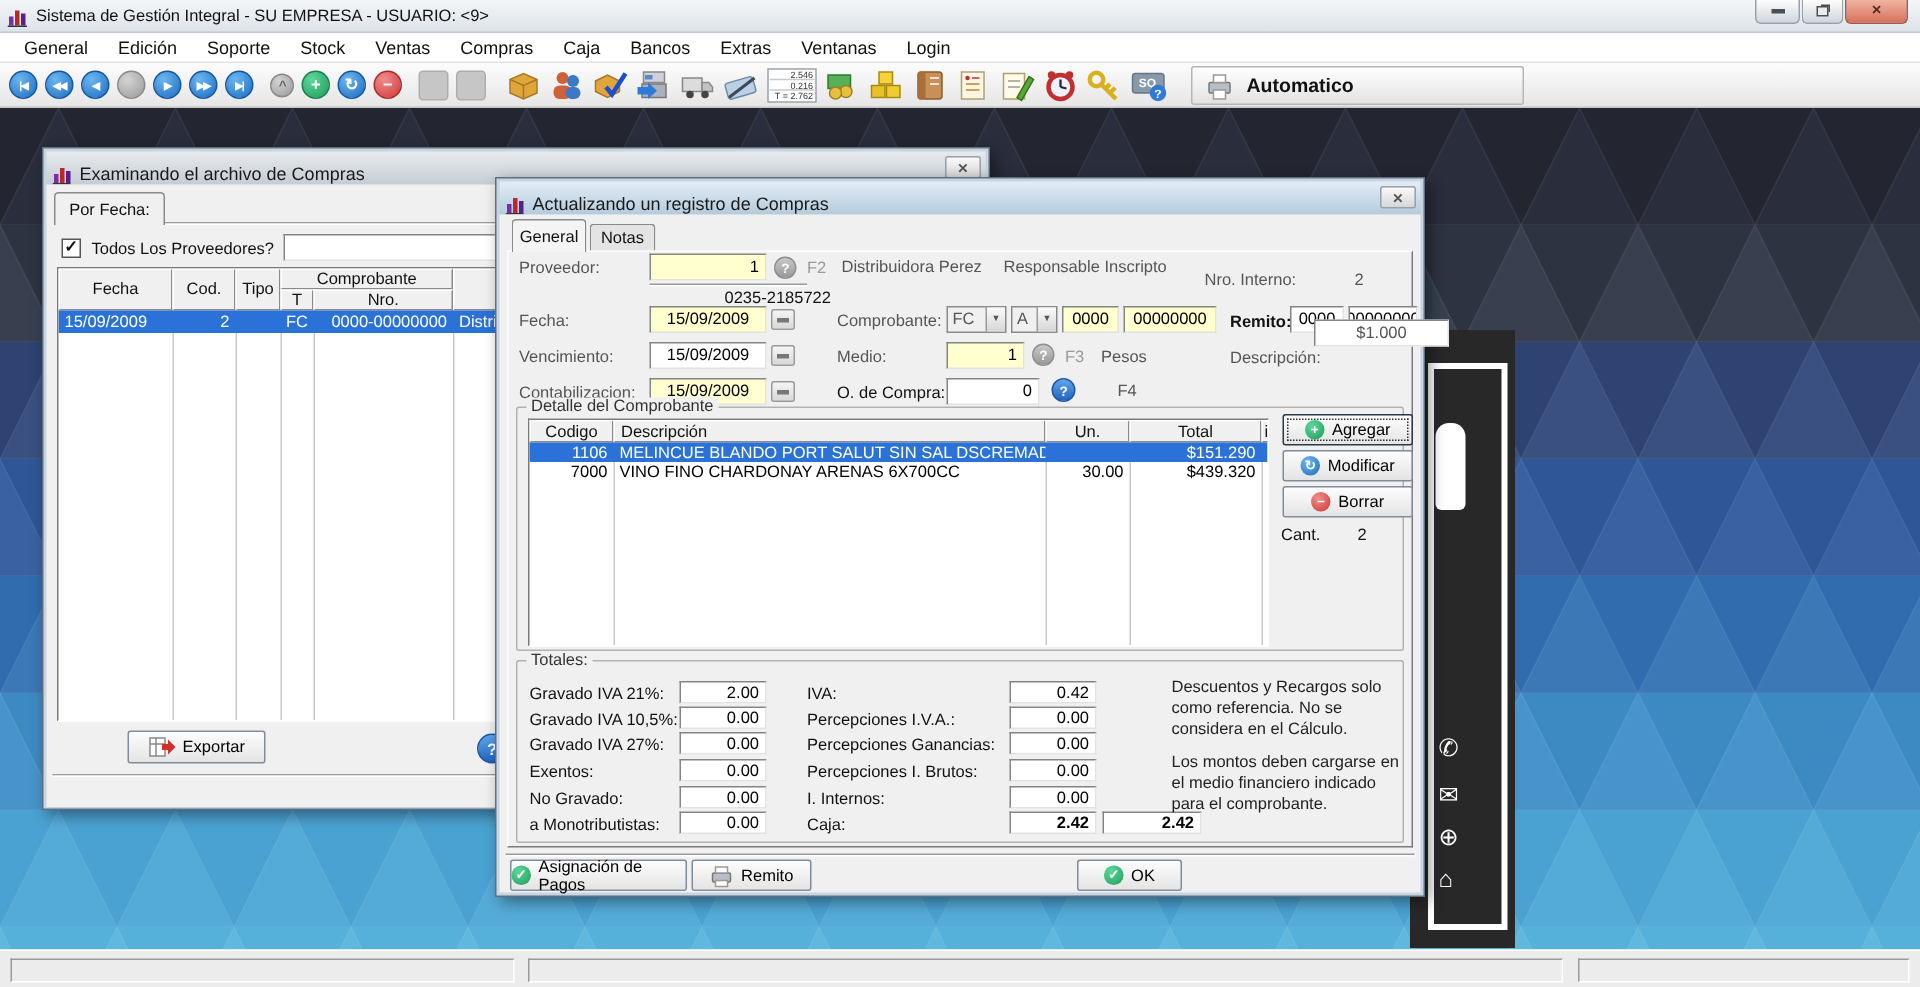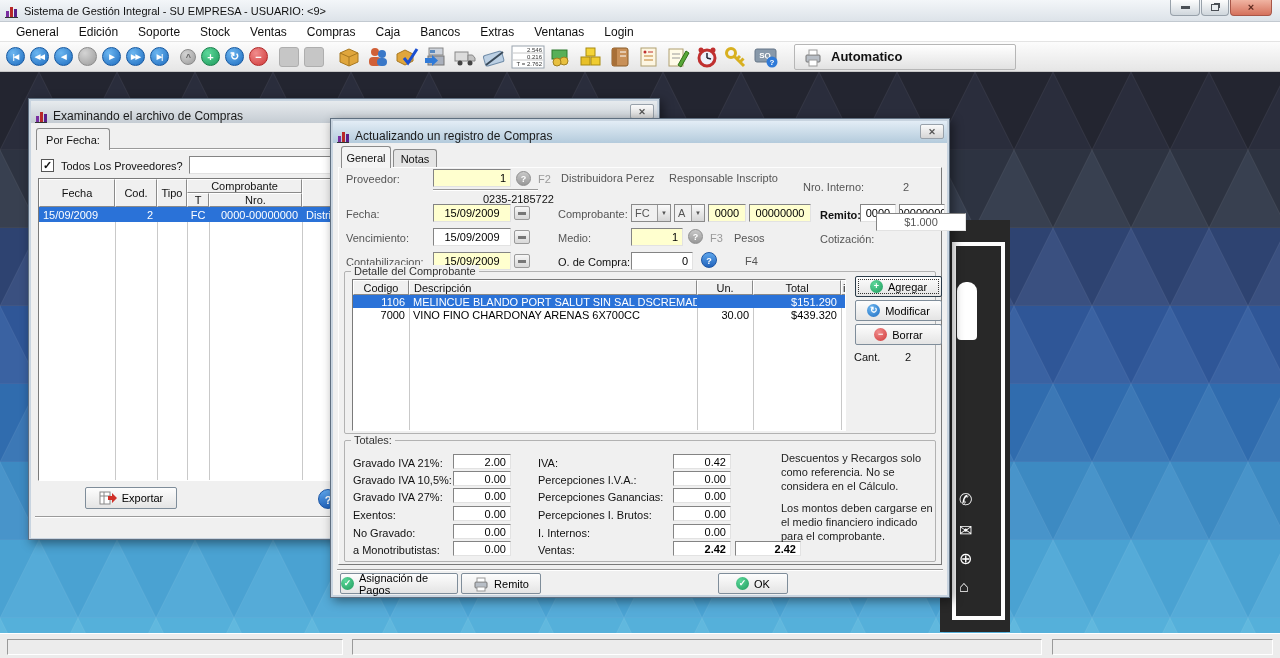--- a/index.html
+++ b/index.html
@@ -534,21 +534,21 @@
         <div class="inp ce" style="left:566px; top:61px; width:46px; padding:0 1px;">00000000</div>
 
         <span class="lbl" style="left:13px; top:89px;">Vencimiento:</span>
         <div class="inp ce" style="left:100px; top:85px; width:78px;">15/09/2009</div>
         <div class="calbtn" style="left:181px; top:87px;"></div>
         <span class="lbl" style="left:225px; top:89px;">Medio:</span>
         <div class="inp yel ra" style="left:298px; top:85px; width:52px;">1</div>
         <div class="qc g" style="left:355px; top:86px;">?</div>
         <span class="fkey" style="left:377px; top:89px;">F3</span>
         <span class="lbl" style="left:401px; top:89px;">Pesos</span>
-        <span class="lbl" style="left:487px; top:90px;">Cotización:</span>
+        <span class="lbl" style="left:487px; top:90px;">Descripción:</span>
         <div class="inp ce gray" style="left:543px; top:70px; width:90px;">$1.000</div>
 
         <span class="lbl" style="left:13px; top:113px;">Contabilizacion:</span>
         <div class="inp yel ce" style="left:100px; top:109px; width:78px;">15/09/2009</div>
         <div class="calbtn" style="left:181px; top:111px;"></div>
         <span class="lbl dark" style="left:225px; top:113px;">O. de Compra:</span>
         <div class="inp ra" style="left:298px; top:109px; width:62px;">0</div>
         <div class="qc b" style="left:368px; top:109px; width:16px; height:16px; line-height:16px;">?</div>
         <span class="fkey" style="left:392px; top:112px; color:#555;margin-left:20px;">F4</span>
 
@@ -611,21 +611,21 @@
         <span class="lbl dark" style="left:205px; top:314px;">IVA:</span>
         <div class="inp ra" style="left:340px; top:311px; width:58px; height:15px;">0.42</div>
         <span class="lbl dark" style="left:205px; top:331px;">Percepciones I.V.A.:</span>
         <div class="inp ra" style="left:340px; top:328px; width:58px; height:15px;">0.00</div>
         <span class="lbl dark" style="left:205px; top:348px;">Percepciones Ganancias:</span>
         <div class="inp ra" style="left:340px; top:345px; width:58px; height:15px;">0.00</div>
         <span class="lbl dark" style="left:205px; top:366px;">Percepciones I. Brutos:</span>
         <div class="inp ra" style="left:340px; top:363px; width:58px; height:15px;">0.00</div>
         <span class="lbl dark" style="left:205px; top:384px;">I. Internos:</span>
         <div class="inp ra" style="left:340px; top:381px; width:58px; height:15px;">0.00</div>
-        <span class="lbl dark" style="left:205px; top:401px;">Ventas:</span>
+        <span class="lbl dark" style="left:205px; top:401px;">Caja:</span>
         <div class="inp ra" style="left:340px; top:398px; width:58px; height:15px; font-weight:bold;">2.42</div>
         <div class="inp ra" style="left:402px; top:398px; width:66px; height:15px; font-weight:bold;">2.42</div>
 
         <div class="note" style="left:448px; top:358px; width:152px;">Los montos deben cargarse en el medio financiero indicado para el comprobante.</div>
         <div class="note" style="left:448px; top:308px; width:152px;">Descuentos y Recargos solo como referencia. No se considera en el Cálculo.</div>
 
         <div class="sunkline" style="left:4px; top:426px; width:606px;"></div>
         <div class="btn" style="left:7px; top:430px; width:118px; height:21px;">
           <span class="bico bi-green">✓</span>
             <span>Asignación de Pagos</span>

